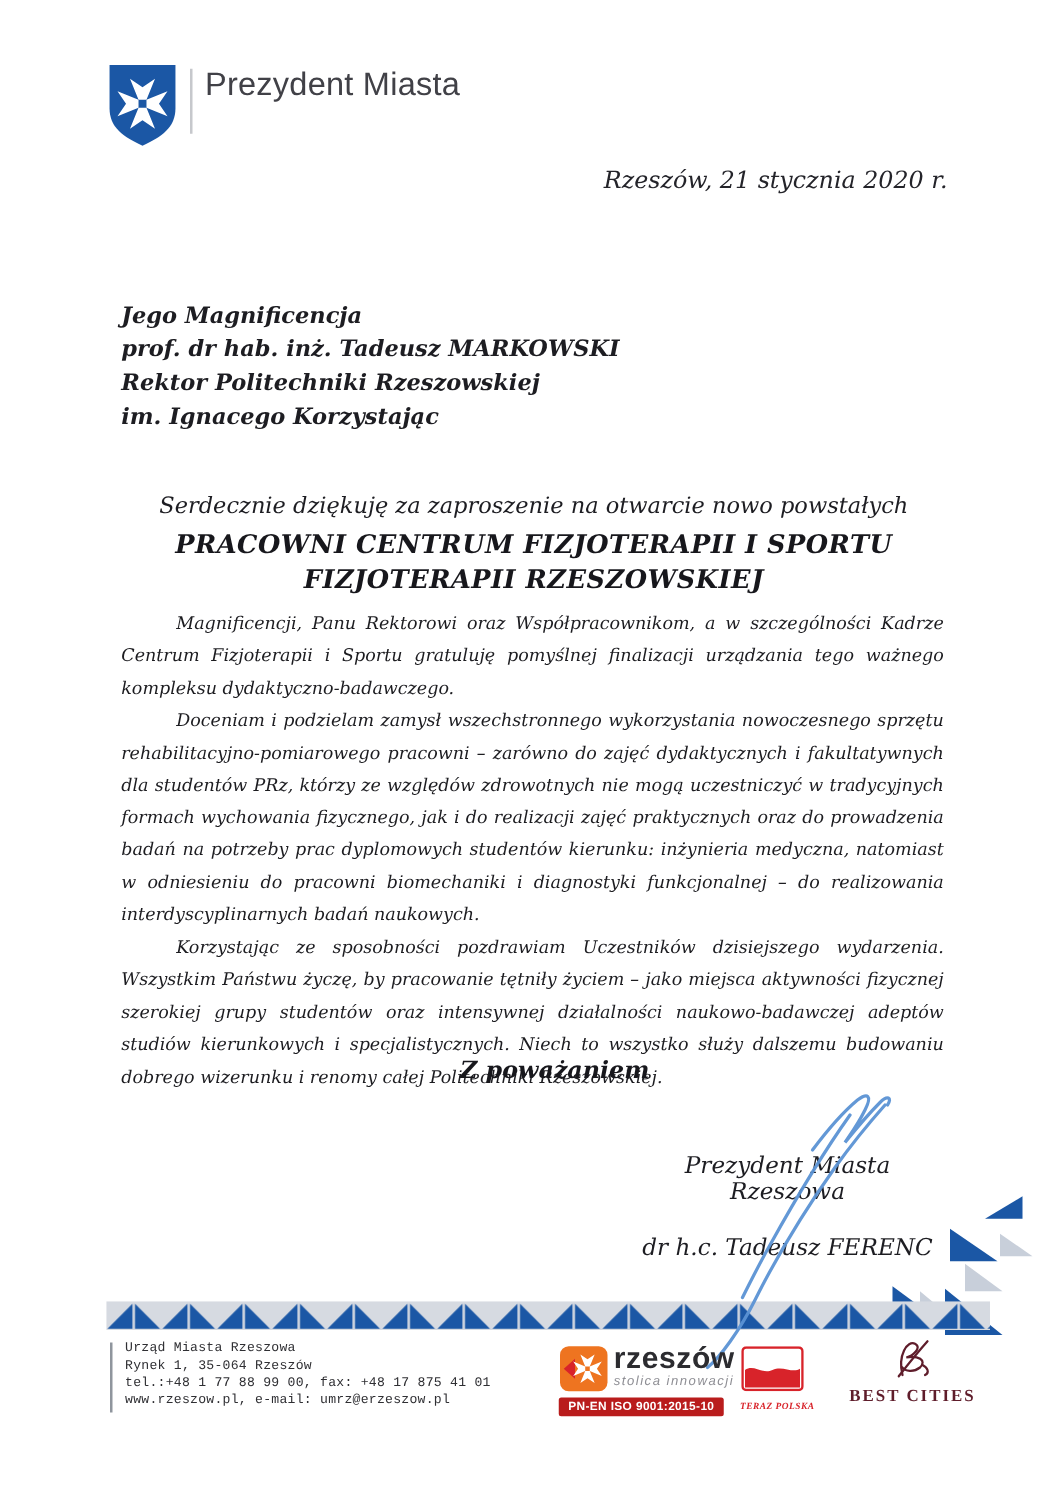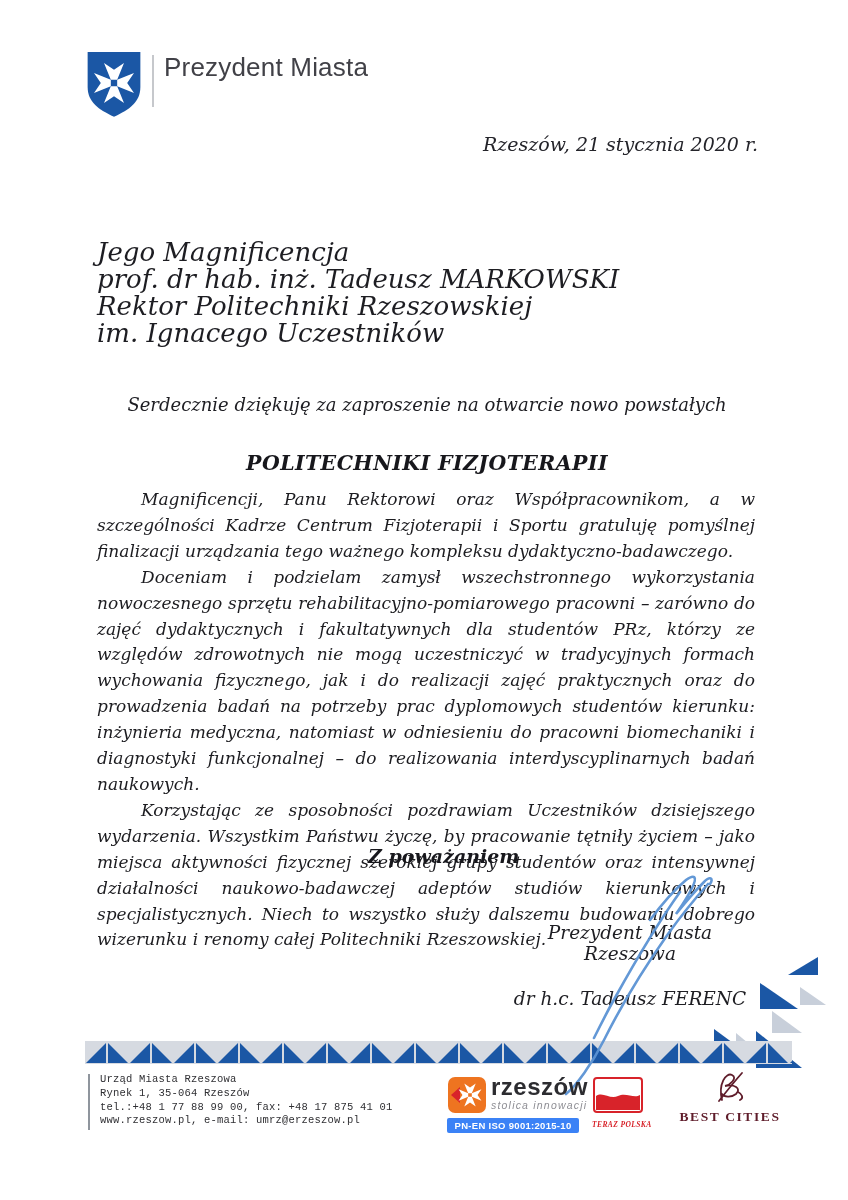--- a/index.html
+++ b/index.html
@@ -16,35 +16,35 @@
     font-family:"Liberation Sans", sans-serif; font-size:26px; line-height:30px;
     color:#414147; letter-spacing:0.2px;
   }
   
   .date-line {
     position:absolute; right:90px; top:133px;
     font-style:italic; font-size:19px; color:#24242a;
   }
   .recipient {
     position:absolute; left:97px; top:239px;
-    font-style:italic; font-weight:normal; font-size:26px; line-height:27px; color:#1d1d22;
+    font-style:italic; font-weight:bold; font-size:18px; line-height:27px; color:#1d1d22;
   }
   .intro {
     position:absolute; left:85px; top:394px; width:684px; text-align:center;
     font-style:italic; font-size:18px; color:#1d1d22;
   }
   .title-line {
     position:absolute; left:85px; width:684px; text-align:center;
     font-style:italic; font-weight:bold; font-size:20.5px; letter-spacing:0.4px; color:#17171c;
   }
   .title-1 { top:423px; }
   .title-2 { top:451px; }
   .body-copy {
     position:absolute; left:97px; top:487px; width:658px;
-    font-style:italic; font-size:17px; line-height:25.9px;
+    font-style:italic; font-size:14px; line-height:25.9px;
     text-align:justify; color:#1c1c20;
   }
   .body-copy p { margin:0; text-indent:44px; }
   .closing {
     position:absolute; left:368px; top:845px;
     font-style:italic; font-weight:bold; font-size:19px; color:#17171c;
   }
   .sig-block {
     position:absolute; left:505px; top:922px; width:250px; text-align:center;
     font-style:italic; font-size:18.5px; color:#1d1d22;
@@ -60,21 +60,21 @@
     position:absolute; left:100px; top:1073px;
     font-family:Liberation Mono, monospace; font-size:10.5px; line-height:13.8px;
     color:#2f2f33; letter-spacing:0.2px;
   }
   .logo-rz { position:absolute; left:447px; top:1076px; width:150px; }
   .rz-row { display:flex; align-items:flex-start; }
   .rz-text { margin-left:4px; font-family:"Liberation Sans", sans-serif; }
   .rz-name { font-size:24px; font-weight:bold; color:#2c2c30; line-height:22px; letter-spacing:0.5px; }
   .rz-tag { font-size:10.5px; color:#8e8e94; letter-spacing:1.2px; margin-top:1px;font-style:italic; }
   .iso-badge {
-    margin-top:4px; width:132px; height:15px; background:#3b82f6; color:#ffffff;
+    margin-top:4px; width:132px; height:15px; background:#b91c1c; color:#ffffff;
     font-family:"Liberation Sans", sans-serif; font-size:9.5px; font-weight:bold;
     text-align:center; line-height:15px; letter-spacing:0.3px; border-radius:2px;
   }
   .logo-tp { position:absolute; left:592px; top:1077px; width:52px; text-align:center; }
   .tp-label {
     margin-top:3px; font-family:"Liberation Serif", serif; font-style:italic; font-weight:bold;
     font-size:7.5px; color:#d8232a; letter-spacing:0.4px; white-space:nowrap;
   }
   .logo-bc { position:absolute; left:672px; top:1070px; width:116px; text-align:center; }
   .bc-label {
@@ -100,25 +100,26 @@
   <div class="org-name">
     <div>Prezydent Miasta</div>
   </div>
 
   <div class="date-line">Rzeszów, 21 stycznia 2020 r.</div>
 
   <div class="recipient">
     <div>Jego Magnificencja</div>
     <div>prof. dr hab. inż. Tadeusz MARKOWSKI</div>
     <div>Rektor Politechniki Rzeszowskiej</div>
-    <div>im. Ignacego Uczestników</div>
+    <div>im. Ignacego Korzystając</div>
   </div>
 
   <div class="intro">Serdecznie dziękuję za zaproszenie na otwarcie nowo powstałych</div>
-  <div class="title-line title-2">POLITECHNIKI FIZJOTERAPII</div>
+  <div class="title-line title-1">PRACOWNI CENTRUM FIZJOTERAPII I SPORTU</div>
+  <div class="title-line title-2">FIZJOTERAPII RZESZOWSKIEJ</div>
 
   <div class="body-copy">
     <p>Magnificencji, Panu Rektorowi oraz Współpracownikom, a w szczególności Kadrze Centrum Fizjoterapii i Sportu gratuluję pomyślnej finalizacji urządzania tego ważnego kompleksu dydaktyczno-badawczego.</p>
     <p>Doceniam i podzielam zamysł wszechstronnego wykorzystania nowoczesnego sprzętu rehabilitacyjno-pomiarowego pracowni – zarówno do zajęć dydaktycznych i fakultatywnych dla studentów PRz, którzy ze względów zdrowotnych nie mogą uczestniczyć w tradycyjnych formach wychowania fizycznego, jak i do realizacji zajęć praktycznych oraz do prowadzenia badań na potrzeby prac dyplomowych studentów kierunku: inżynieria medyczna, natomiast w odniesieniu do pracowni biomechaniki i diagnostyki funkcjonalnej – do realizowania interdyscyplinarnych badań naukowych.</p>
     <p>Korzystając ze sposobności pozdrawiam Uczestników dzisiejszego wydarzenia. Wszystkim Państwu życzę, by pracowanie tętniły życiem – jako miejsca aktywności fizycznej szerokiej grupy studentów oraz intensywnej działalności naukowo-badawczej adeptów studiów kierunkowych i specjalistycznych. Niech to wszystko służy dalszemu budowaniu dobrego wizerunku i renomy całej Politechniki Rzeszowskiej.</p>
   </div>
 
   <div class="closing">Z poważaniem</div>
   <div class="sig-block">
     <div class="sig-title">Prezydent Miasta Rzeszowa</div>

